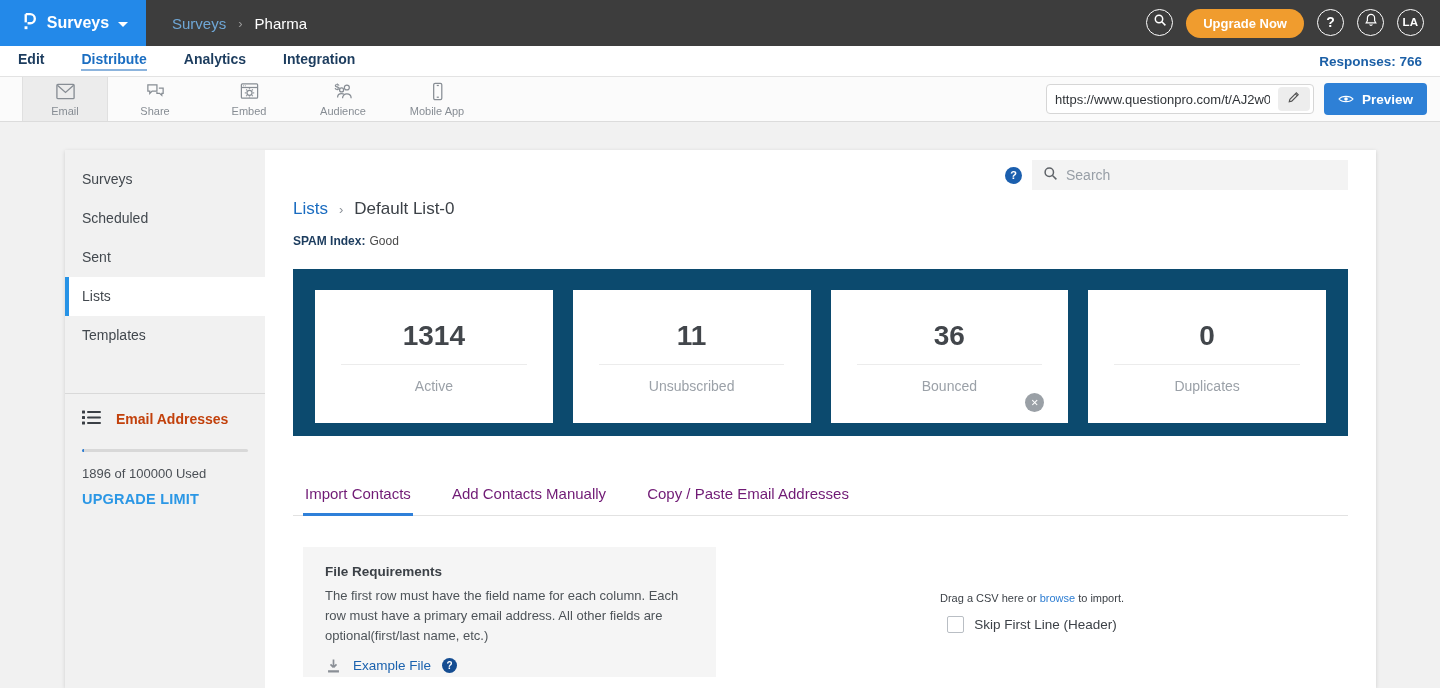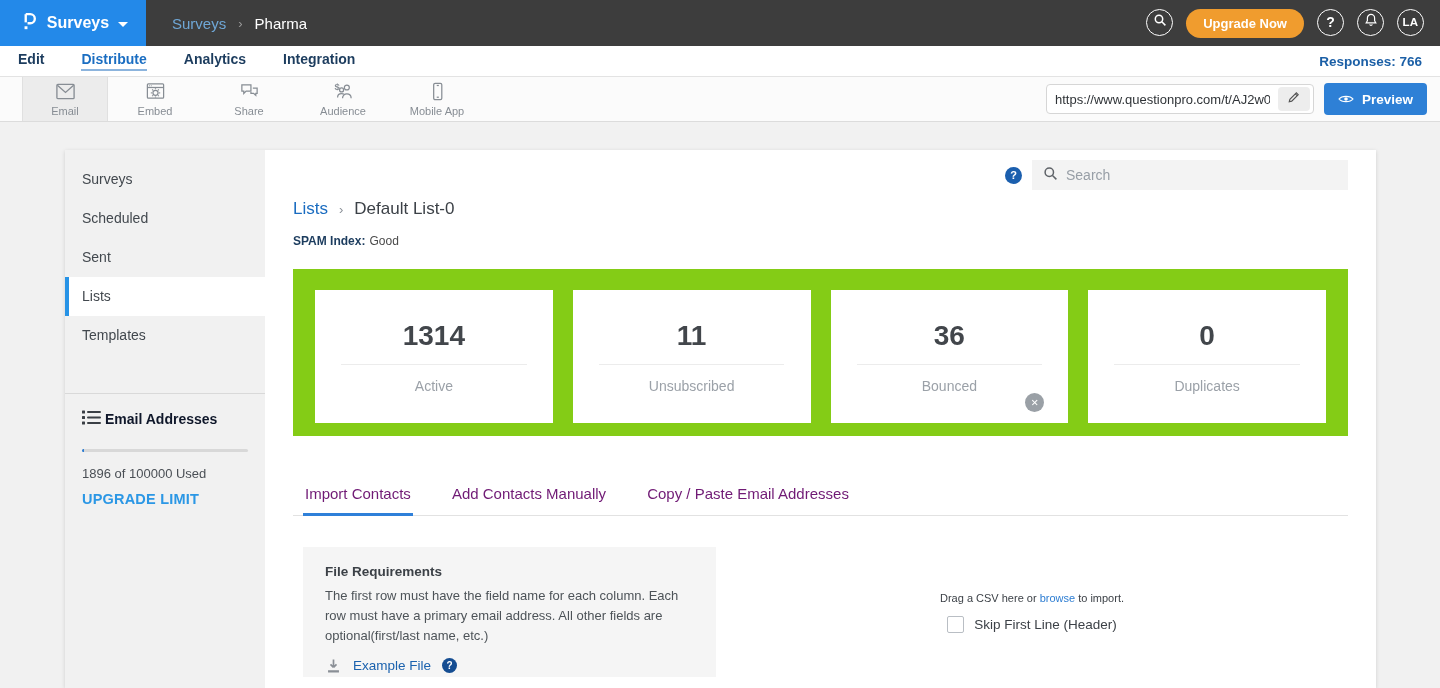--- a/index.html
+++ b/index.html
@@ -54,21 +54,21 @@
   .page{height:566px;background:#f1f1f1}
   .card{margin:28px 64px 0 65px;height:538px;background:#fff;display:flex;
     box-shadow:0 1px 4px rgba(0,0,0,.14)}
 
   
   .sidebar{width:200px;background:#f1f1f1;flex-shrink:0;padding-top:10px}
   .side-item{height:39px;line-height:39px;padding-left:17px;font-size:14px;color:#42484e;cursor:pointer}
   .side-item.active{background:#fff;border-left:4px solid #2793e6;padding-left:13px}
   .side-divider{border-top:1px solid #d9d9d9;margin-top:38px}
   .email-block{padding:16px 17px}
-  .email-head{display:flex;align-items:center;gap:4px;color:#0f172a;font-weight:700;font-size:14px}
+  .email-head{display:flex;align-items:center;gap:15px;color:#c2410c;font-weight:700;font-size:14px}
   .progress{height:3px;background:#d8d8d8;margin-top:21px;border-radius:2px;position:relative;overflow:hidden}
   .progress-fill{position:absolute;left:0;top:0;bottom:0;background:#2d7dd2}
   .usage{margin-top:14px;font-size:13px;color:#4a4f55}
   .upgrade-limit{margin-top:10px;font-size:14.5px;color:#2b97e5;font-weight:600;cursor:pointer;
     letter-spacing:.2px}
 
   
   .main{flex:1;min-width:0;padding:10px 28px 0}
   .search-row{display:flex;justify-content:flex-end;align-items:center;gap:10px}
   .help-filled{width:17px;height:17px;border-radius:50%;background:#1b5fae;color:#fff;font-size:11px;
@@ -79,21 +79,21 @@
     min-width:0;font-family:inherit}
   .search-input::placeholder{color:#979ea6}
   .bc-row{margin-top:9px;font-size:17px;display:flex;align-items:center;gap:11px}
   .bc-root{color:#1a6cc0;cursor:pointer}
   .bc-sep{color:#8a9097;font-size:13px;margin-top:1px}
   .bc-cur{color:#3c4147}
   .spam-row{margin-top:15px;font-size:12px}
   .spam-label{color:#1c3c5e;font-weight:700}
   .spam-val{color:#4a4a4a;margin-left:4px}
 
-  .stats{margin-top:21px;background:#84cc16;padding:21px 22px 13px;display:flex;gap:20px}
+  .stats{margin-top:21px;background:#0c4a6e;padding:21px 22px 13px;display:flex;gap:20px}
   .stat-card{flex:1;background:#fff;height:133px;position:relative;display:flex;flex-direction:column;
     align-items:center;justify-content:center}
   .stat-num{font-size:28px;font-weight:700;color:#42464b}
   .stat-divider{width:78%;border-top:1px solid #ececec;margin:12px 0 13px}
   .stat-label{font-size:14px;color:#9ba1a8}
   .stat-dismiss{position:absolute;right:24px;bottom:11px;width:19px;height:19px;border-radius:50%;
     background:#9aa0a6;color:#fff;font-size:9.5px;font-weight:700;display:flex;align-items:center;
     justify-content:center;cursor:pointer}
 
   .ctabs{margin-top:40px;border-bottom:1px solid #e2e2e2;display:flex;gap:37px;padding-left:10px}
@@ -173,38 +173,38 @@
       <svg width="23" height="21" viewBox="0 0 24 22" fill="none" stroke="currentColor" stroke-width="1.4">
         <rect x="3" y="3.5" width="18" height="15" rx="1"></rect>
         <path d="M3.5 4.5 12 12l8.5-7.5"></path>
       </svg>
     </span>
     <span>Email</span>
   </div>
   <div class="tool-tab">
     <span>
       <svg width="23" height="21" viewBox="0 0 24 22" fill="none" stroke="currentColor" stroke-width="1.3">
+        <path d="M4 4h9.5v6.5H8.5L6 13v-2.5H4z"></path>
+        <path d="M15.5 7.5H20v5.5h-1.4v2.1L16.3 13h-2.8v-1.5"></path>
+      </svg>
+    </span>
+    <span>Share</span>
+  </div>
+  <div class="tool-tab">
+    <span>
+      <svg width="23" height="21" viewBox="0 0 24 22" fill="none" stroke="currentColor" stroke-width="1.3">
         <rect x="3.5" y="3" width="17" height="15" rx="1"></rect>
         <path d="M3.5 6.8h17"></path>
         <circle cx="5.6" cy="4.9" r=".55" fill="currentColor" stroke="none"></circle>
         <circle cx="7.6" cy="4.9" r=".55" fill="currentColor" stroke="none"></circle>
         <circle cx="12" cy="12.4" r="2.7"></circle>
         <path d="M12 8.6v-1.1M12 16.2v1.1M8.2 12.4H7.1M16.9 12.4H15.8M9.3 9.7l-.8-.8M14.7 15.1l.8.8M14.7 9.7l.8-.8M9.3 15.1l-.8.8"></path>
       </svg>
     </span>
     <span>Embed</span>
-  </div>
-  <div class="tool-tab">
-    <span>
-      <svg width="23" height="21" viewBox="0 0 24 22" fill="none" stroke="currentColor" stroke-width="1.3">
-        <path d="M4 4h9.5v6.5H8.5L6 13v-2.5H4z"></path>
-        <path d="M15.5 7.5H20v5.5h-1.4v2.1L16.3 13h-2.8v-1.5"></path>
-      </svg>
-    </span>
-    <span>Share</span>
   </div>
   <div class="tool-tab">
     <span>
       <svg width="23" height="21" viewBox="0 0 24 22" fill="none" stroke="currentColor" stroke-width="1.3">
         <text x="2.5" y="9.5" font-size="10" font-weight="bold" fill="currentColor" stroke="none">$</text>
         <circle cx="15.5" cy="6.8" r="2.6"></circle>
         <circle cx="10" cy="9.3" r="2.1"></circle>
         <path d="M5.8 17.2c0-2.5 1.9-4 4.2-4 1 0 1.9.3 2.6.8"></path>
         <path d="M11 18c0-2.7 2-4.4 4.5-4.4S20 15.3 20 18"></path>
       </svg>

